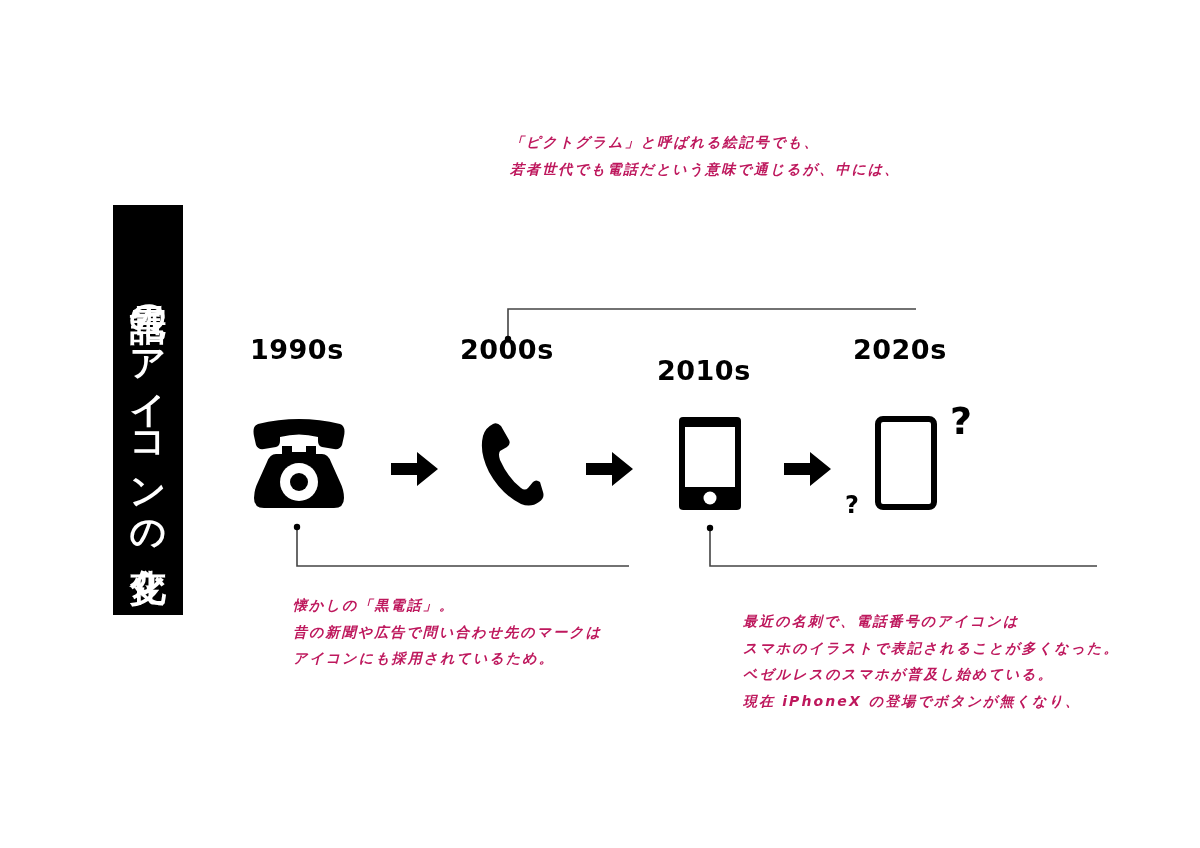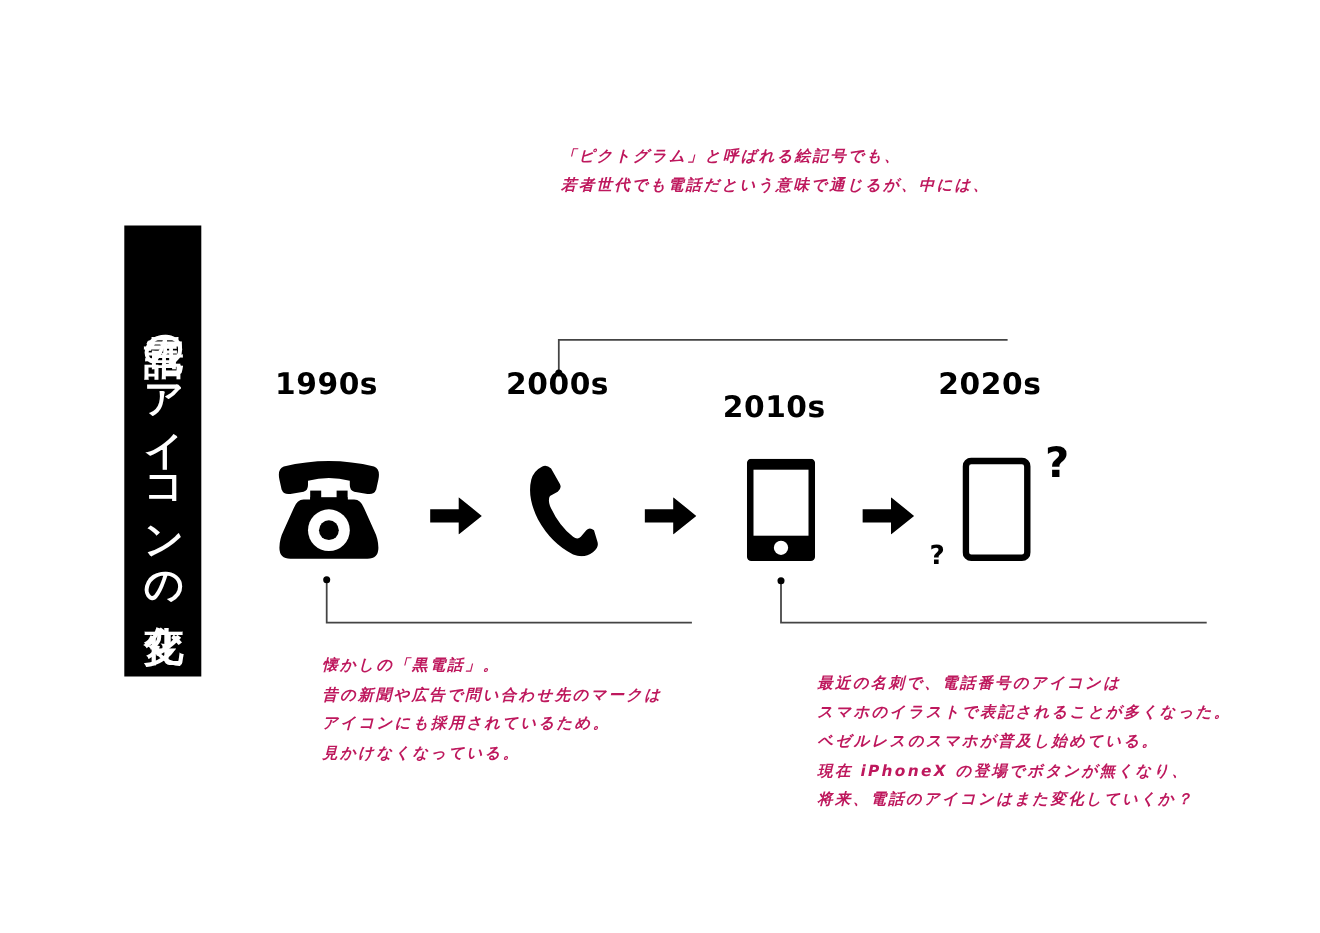--- a/index.html
+++ b/index.html
@@ -146,22 +146,20 @@
 
 <div class="text-block" style="left:510px; top:129px;">
   <span class="line">「ピクトグラム」と呼ばれる絵記号でも、</span>
   <span class="line">若者世代でも電話だという意味で通じるが、中には、</span>
 </div>
 
 <div class="text-block" style="left:293px; top:592px;">
   <span class="line">懐かしの「黒電話」。</span>
   <span class="line">昔の新聞や広告で問い合わせ先のマークは</span>
   <span class="line">アイコンにも採用されているため。</span>
-  <span class="line">見かけなくなっている。</span>
 </div>
 
 <div class="text-block" style="left:711px; top:608px;margin-left:32px;">
   <span class="line">最近の名刺で、電話番号のアイコンは</span>
   <span class="line">スマホのイラストで表記されることが多くなった。</span>
   <span class="line">ベゼルレスのスマホが普及し始めている。</span>
   <span class="line">現在 iPhoneX の登場でボタンが無くなり、</span>
-  <span class="line">将来、電話のアイコンはまた変化していくか？</span>
 </div>
 
 </body></html>

